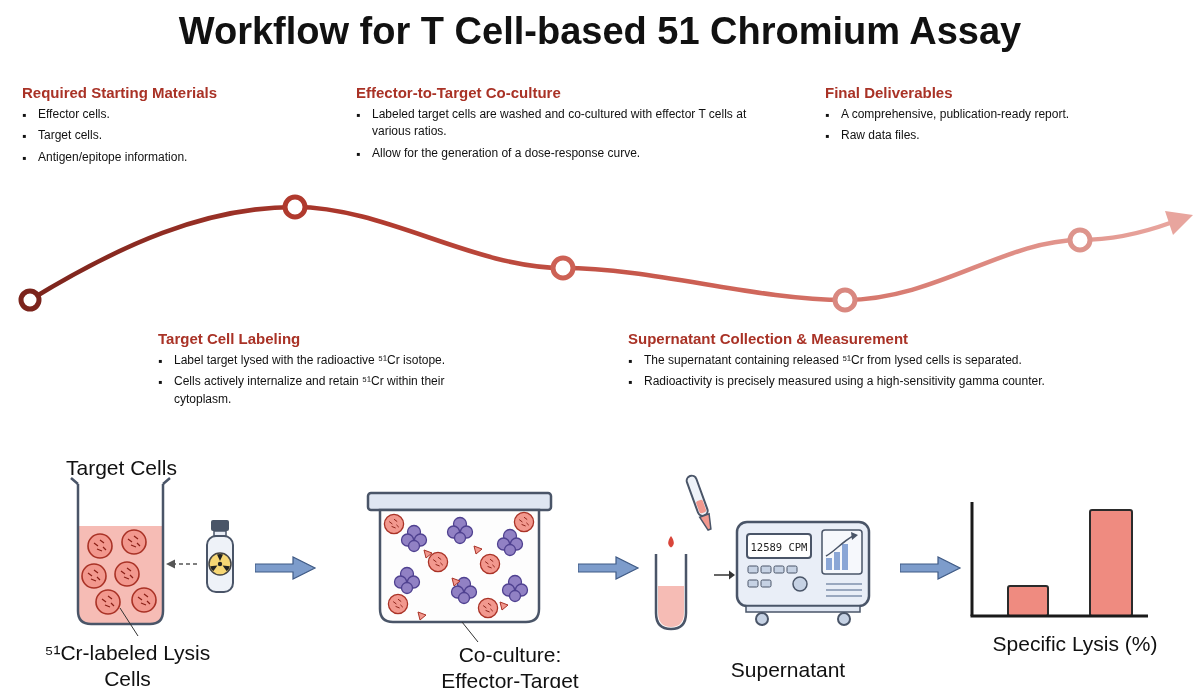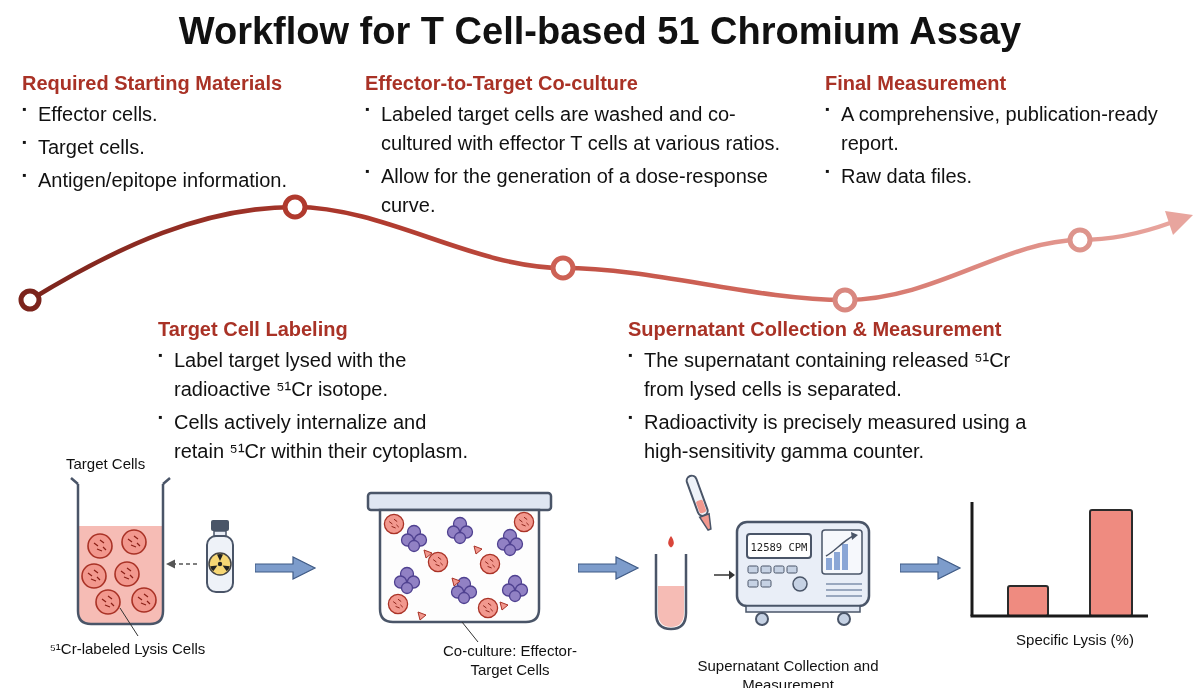--- a/index.html
+++ b/index.html
@@ -2,49 +2,49 @@
 <html><head>
 <meta charset="utf-8">
 <style>
   html,body{margin:0;padding:0;background:#fff;}
   .canvas{position:relative;width:1200px;height:688px;background:#fff;overflow:hidden;
           font-family:"Liberation Sans",sans-serif;color:#111;}
   .abs{position:absolute;}
   .title{position:absolute;top:10px;left:0;width:1200px;text-align:center;
          font-size:38px;font-weight:700;color:#111;}
   .section{position:absolute;}
-  .section .hd{font-size:20px;font-weight:700;color:#a93226;margin:0 0 5px 0;}
-  .bullet{position:relative;padding-left:16px;font-size:20px;line-height:1.45;margin:0 0 4px 0;color:#111;}
+  .section .hd{font-size:15px;font-weight:700;color:#a93226;margin:12px 0 5px 0;}
+  .bullet{position:relative;padding-left:16px;font-size:12px;line-height:1.45;margin:0 0 4px 0;color:#111;}
   .bullet::before{content:"▪";position:absolute;left:0;top:1px;font-size:12px;color:#111;}
-  .fig-label{position:absolute;font-size:15px;line-height:1.25;color:#111;}
+  .fig-label{position:absolute;font-size:21px;line-height:1.25;color:#111;}
   .center{text-align:center;}
   svg{display:block;}
 </style>
 </head>
 <body>
 
 <div class="canvas">
 
   <div class="title">Workflow for T Cell-based 51 Chromium Assay</div>
 
   <div class="section" style="left:22px;top:72px;width:315px;">
     <div class="hd">Required Starting Materials</div>
     <div class="bullet">Effector cells.</div>
     <div class="bullet">Target cells.</div>
     <div class="bullet">Antigen/epitope information.</div>
   </div>
 
-  <div class="section" style="left:365px;top:72px;width:430px;">
+  <div class="section" style="left:356px;top:72px;width:430px;">
     <div class="hd">Effector-to-Target Co-culture</div>
     <div class="bullet">Labeled target cells are washed and co-cultured with effector T cells at various ratios.</div>
     <div class="bullet">Allow for the generation of a dose-response curve.</div>
   </div>
 
   <div class="section" style="left:825px;top:72px;width:358px;">
-    <div class="hd">Final Measurement</div>
+    <div class="hd">Final Deliverables</div>
     <div class="bullet">A comprehensive, publication-ready report.</div>
     <div class="bullet">Raw data files.</div>
   </div>
 
   <svg class="abs" style="left:0;top:190px;" width="1200" height="150" viewBox="0 0 1200 150">
     <defs>
       <linearGradient id="curveGrad" x1="0" y1="0" x2="1" y2="0">
         <stop offset="0" stop-color="#7b241c"></stop>
         <stop offset="0.3" stop-color="#b03a2e"></stop>
         <stop offset="0.6" stop-color="#cd6155"></stop>

